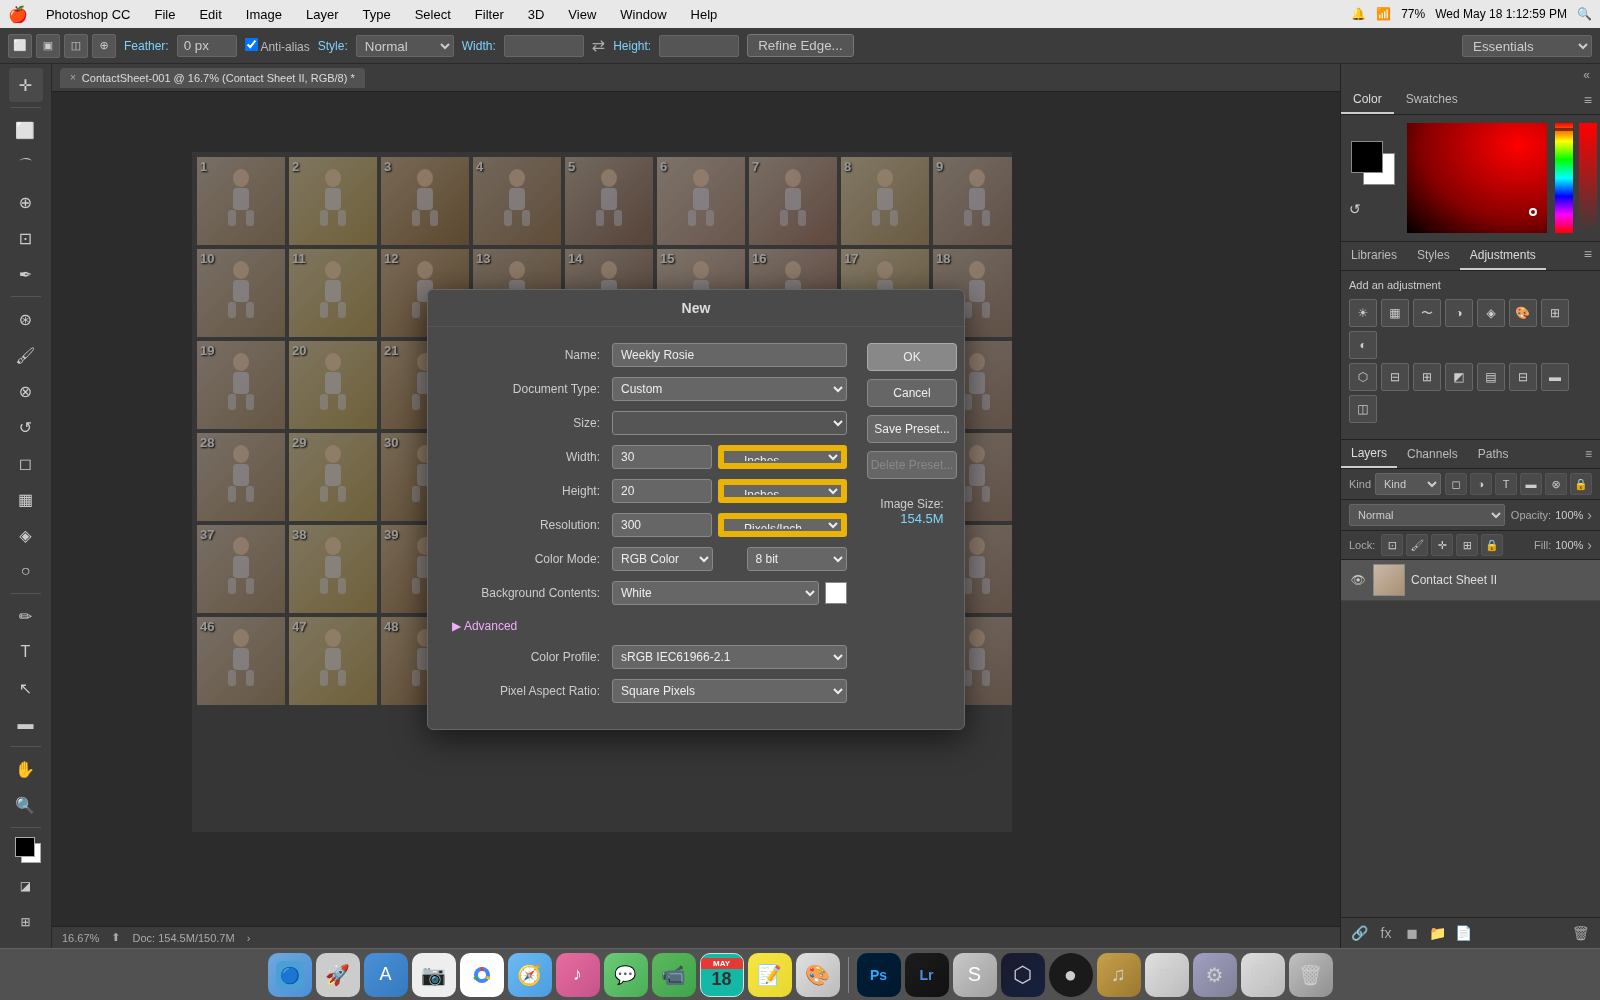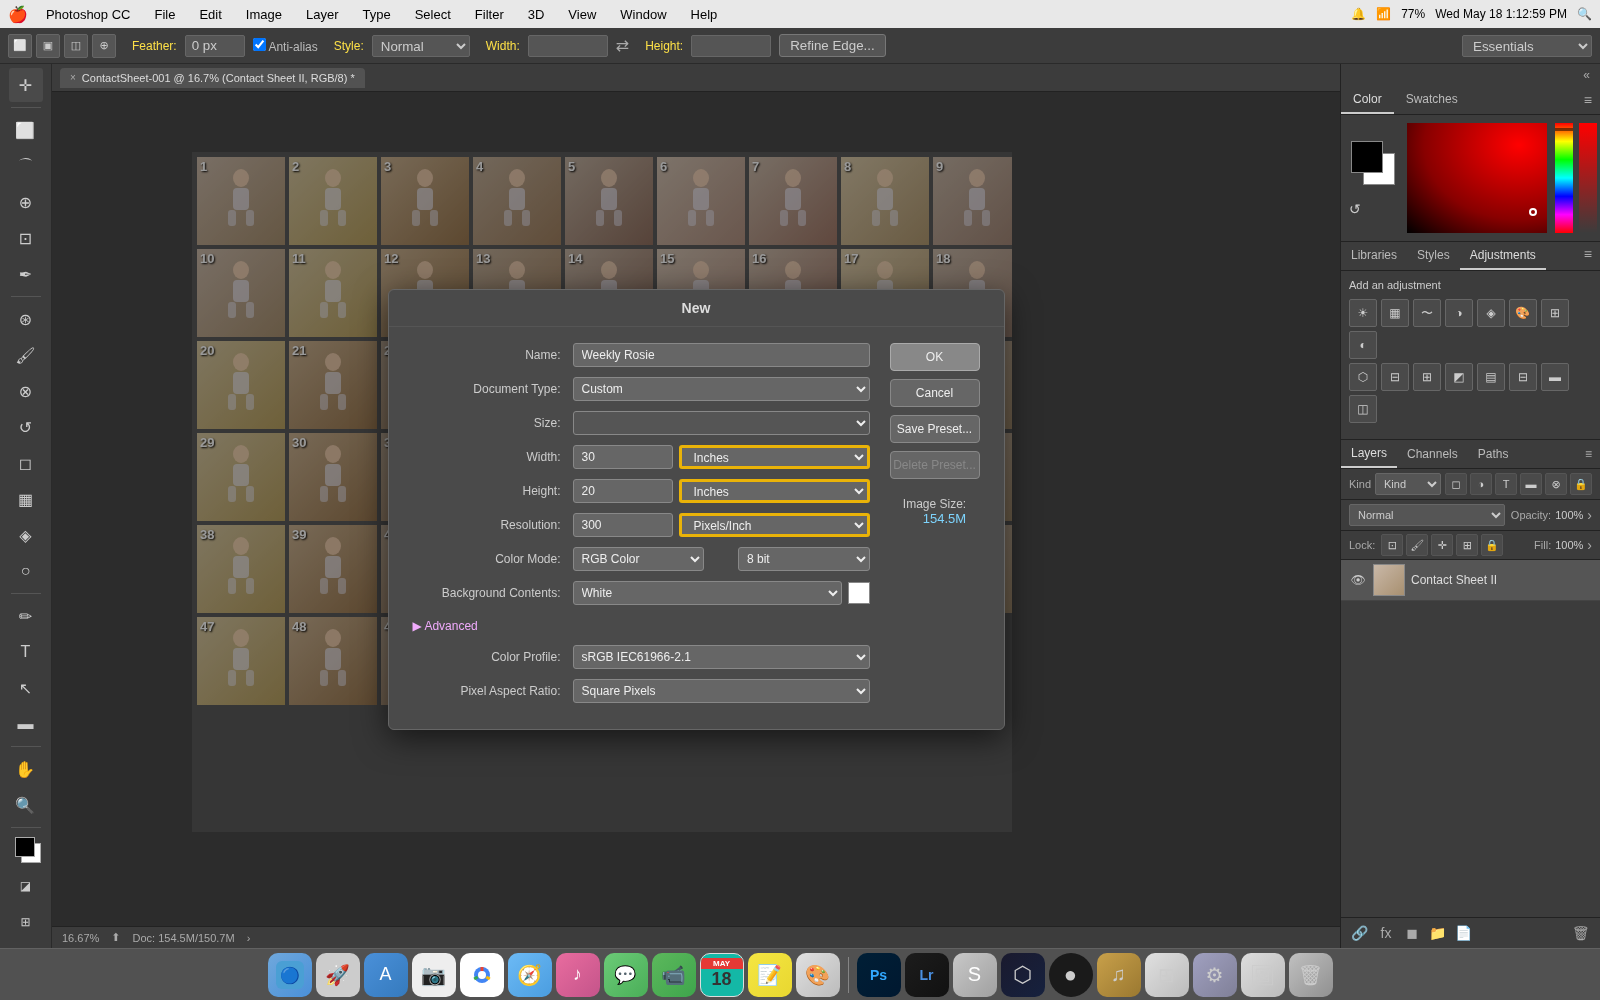--- a/index.html
+++ b/index.html
@@ -51,21 +51,21 @@
     .options-icon-btn {
       width: 24px; height: 24px;
       background: #555;
       border: 1px solid #666;
       border-radius: 2px;
       display: flex; align-items: center; justify-content: center;
       cursor: pointer;
       color: #ccc;
       font-size: 11px;
     }
-    .options-label { color: #fde047; margin-left: 8px; }
+    .options-label { color: #7dd3fc; }
     .options-input {
       background: #555;
       border: 1px solid #666;
       color: #ccc;
       padding: 2px 6px;
       width: 60px;
       height: 22px;
       border-radius: 2px;
     }
     .options-select {
@@ -514,21 +514,21 @@
       background: rgba(0,0,0,0.4);
       display: flex;
       align-items: center;
       justify-content: center;
       z-index: 200;
     }
     #new-dialog {
       background: #4a4a4a;
       border: 1px solid #666;
       border-radius: 6px;
-      width: 617px;
+      width: 538px;
       padding: 0;
       box-shadow: 0 8px 32px rgba(0,0,0,0.6);
     }
     .dialog-title-bar {
       text-align: center;
       padding: 10px;
       font-size: 14px;
       color: #ddd;
       font-weight: 600;
       border-bottom: 1px solid #555;
@@ -582,23 +582,23 @@
       color: #eee;
       padding: 4px 8px;
       height: 24px;
       border-radius: 3px;
       font-size: 12px;
       flex-shrink: 0;
     }
     .form-unit-select {
       margin-left: 6px;
       background: #666;
-      border: 3px solid #eab308;
+      border: 6px solid #eab308;
       color: #eee;
-      padding: 2px 8px;
+      padding: 2px 16px;
       height: 24px;
       border-radius: 3px;
       font-size: 12px;
       flex: 1;
     }
     .form-bg-row {
       display: flex;
       align-items: center;
       gap: 6px;
     }
@@ -977,20 +977,31 @@
                 <svg width="50" height="70" viewBox="0 0 50 70">
       <ellipse cx="25" cy="12" rx="8" ry="9" fill="rgba(255,220,190,0.7)"></ellipse>
       <rect x="17" y="22" width="16" height="22" rx="4" fill="rgba(240,240,255,0.6)"></rect>
       <rect x="12" y="44" width="8" height="16" rx="3" fill="rgba(240,240,255,0.5)"></rect>
       <rect x="30" y="44" width="8" height="16" rx="3" fill="rgba(240,240,255,0.5)"></rect>
     </svg>
               </div>
             </div>
             <div class="thumb t9">
               <span class="thumb-num">18</span>
+              <div class="thumb-inner">
+                <svg width="50" height="70" viewBox="0 0 50 70">
+      <ellipse cx="25" cy="12" rx="8" ry="9" fill="rgba(255,220,190,0.7)"></ellipse>
+      <rect x="17" y="22" width="16" height="22" rx="4" fill="rgba(240,240,255,0.6)"></rect>
+      <rect x="12" y="44" width="8" height="16" rx="3" fill="rgba(240,240,255,0.5)"></rect>
+      <rect x="30" y="44" width="8" height="16" rx="3" fill="rgba(240,240,255,0.5)"></rect>
+    </svg>
+              </div>
+            </div>
+            <div class="thumb t1">
+              <span class="thumb-num">19</span>
               <div class="thumb-inner">
                 <svg width="50" height="70" viewBox="0 0 50 70">
       <ellipse cx="25" cy="12" rx="8" ry="9" fill="rgba(255,220,190,0.7)"></ellipse>
       <rect x="17" y="22" width="16" height="22" rx="4" fill="rgba(240,240,255,0.6)"></rect>
       <rect x="12" y="44" width="8" height="16" rx="3" fill="rgba(240,240,255,0.5)"></rect>
       <rect x="30" y="44" width="8" height="16" rx="3" fill="rgba(240,240,255,0.5)"></rect>
     </svg>
               </div>
             </div>
             <div class="thumb t2">

